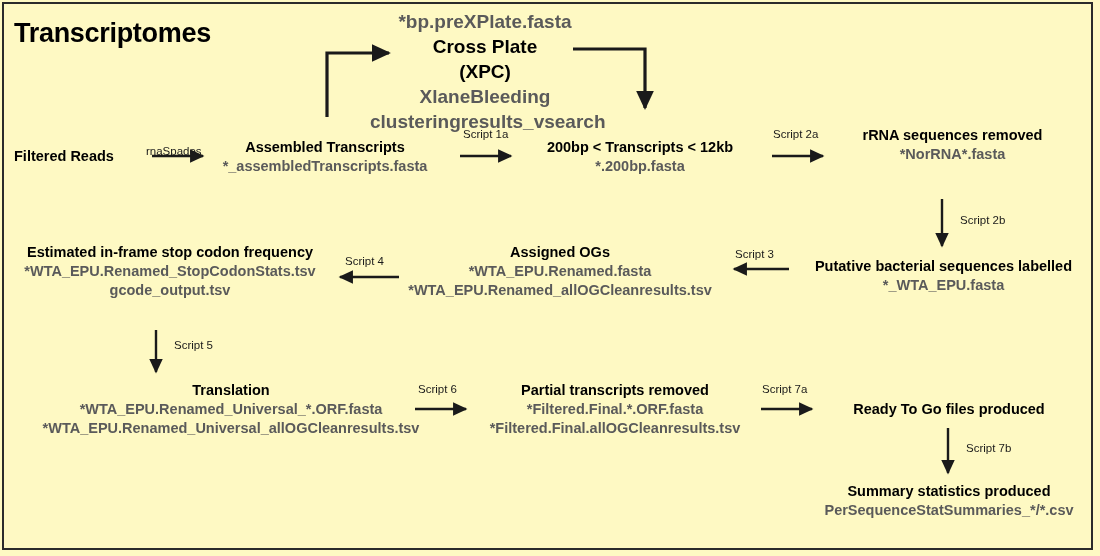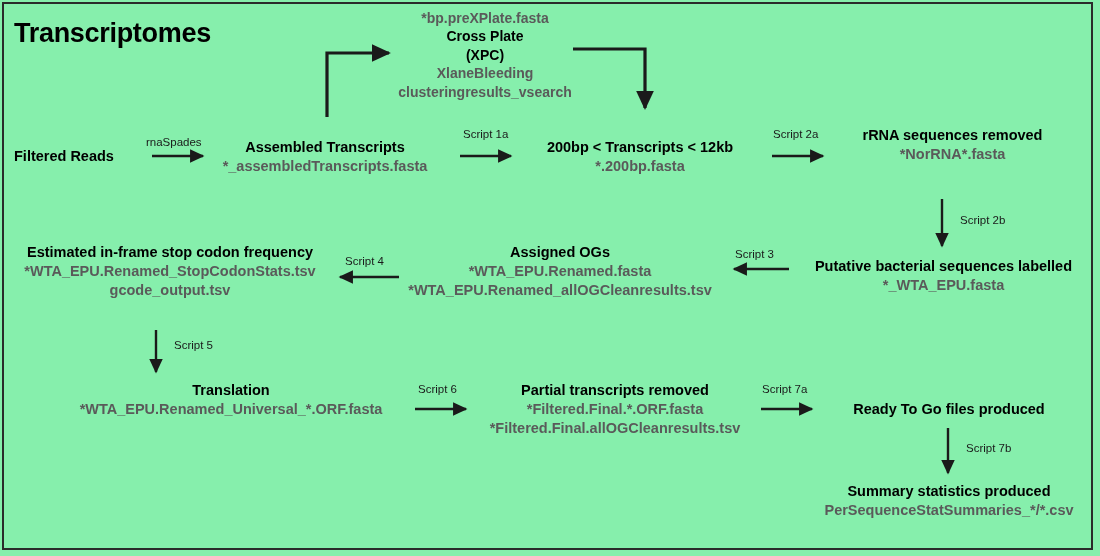--- a/index.html
+++ b/index.html
@@ -5,21 +5,21 @@
   html,body{margin:0;padding:0;}
   body{
     width:1100px;height:556px;
     background:#ffffff;
     font-family:"Liberation Sans", sans-serif;
     overflow:hidden;
   }
   #canvas{
     position:relative;
     width:1100px;height:556px;
-    background:#86efac;
+    background:#fef9c3;
     box-sizing:border-box;
   }
   .frame{
     position:absolute;
     left:2px;top:2px;
     width:1091px;height:548px;
     border:2px solid #2b2b2b;
     box-sizing:border-box;
     background:transparent;
   }
@@ -44,21 +44,21 @@
     font-weight:bold;
     color:#000000;
     display:block;
   }
   .node .fl{
     font-size:14.5px;
     font-weight:bold;
     color:#5a5a5a;
     display:block;
   }
-  .node.small .hd,.node.small .fl{font-size:14px;text-align:center;}
+  .node.small .hd,.node.small .fl{font-size:19px;text-align:center;}
   
   .slabel{
     position:absolute;
     font-size:11.5px;
     font-weight:normal;
     color:#1a1a1a;
     white-space:nowrap;
   }
   
   #arrows{
@@ -102,21 +102,21 @@
 
     <line x1="156" y1="330" x2="156" y2="372" stroke="#1a1a1a" stroke-width="2.4" marker-end="url(#ah)"></line>
 
     <line x1="415" y1="409" x2="466" y2="409" stroke="#1a1a1a" stroke-width="2.4" marker-end="url(#ah)"></line>
 
     <line x1="761" y1="409" x2="812" y2="409" stroke="#1a1a1a" stroke-width="2.4" marker-end="url(#ah)"></line>
 
     <line x1="948" y1="428" x2="948" y2="473" stroke="#1a1a1a" stroke-width="2.4" marker-end="url(#ah)"></line>
   </svg>
 
-  <div class="slabel" style="left:146px;top:136px;">rnaSpades</div>
+  <div class="slabel" style="left:146px;top:145px;">rnaSpades</div>
   <div class="slabel" style="left:463px;top:128px;">Script 1a</div>
   <div class="slabel" style="left:773px;top:128px;">Script 2a</div>
   <div class="slabel" style="left:960px;top:214px;text-align:right;">Script 2b</div>
   <div class="slabel" style="left:735px;top:248px;">Script 3</div>
   <div class="slabel" style="left:345px;top:255px;">Script 4</div>
   <div class="slabel" style="left:174px;top:339px;">Script 5</div>
   <div class="slabel" style="left:418px;top:383px;">Script 6</div>
   <div class="slabel" style="left:762px;top:383px;">Script 7a</div>
   <div class="slabel" style="left:966px;top:442px;">Script 7b</div>
 
@@ -160,20 +160,21 @@
 
   <div class="node" style="left:400px;top:243px;width:320px;">
     <span class="hd">Assigned OGs</span>
     <span class="fl">*WTA_EPU.Renamed.fasta</span>
     <span class="fl">*WTA_EPU.Renamed_allOGCleanresults.tsv</span>
   </div>
 
   <div class="node" style="left:0px;top:381px;width:430px;padding-left:16px;">
     <span class="hd">Translation</span>
     <span class="fl">*WTA_EPU.Renamed_Universal_*.ORF.fasta</span>
+    <span class="fl">*WTA_EPU.Renamed_Universal_allOGCleanresults.tsv</span>
   </div>
 
   <div class="node" style="left:470px;top:381px;width:290px;">
     <span class="hd">Partial transcripts removed</span>
     <span class="fl">*Filtered.Final.*.ORF.fasta</span>
     <span class="fl">*Filtered.Final.allOGCleanresults.tsv</span>
   </div>
 
   <div class="node" style="left:820px;top:400px;width:258px;">
     <span class="hd">Ready To Go files produced</span>

